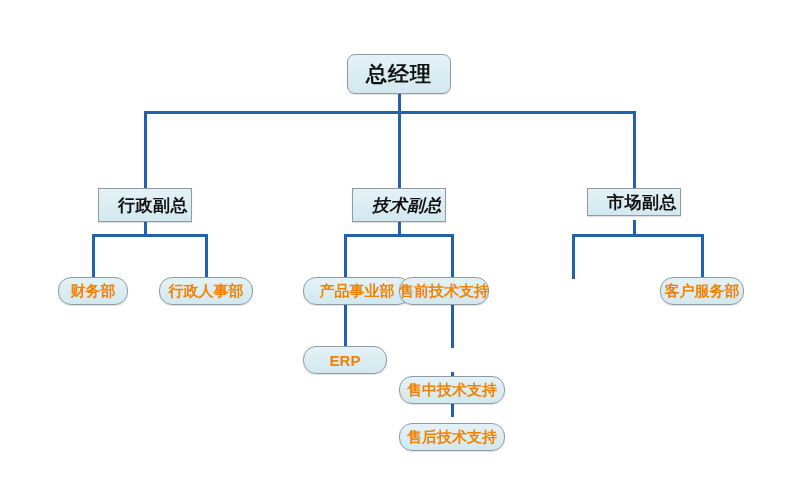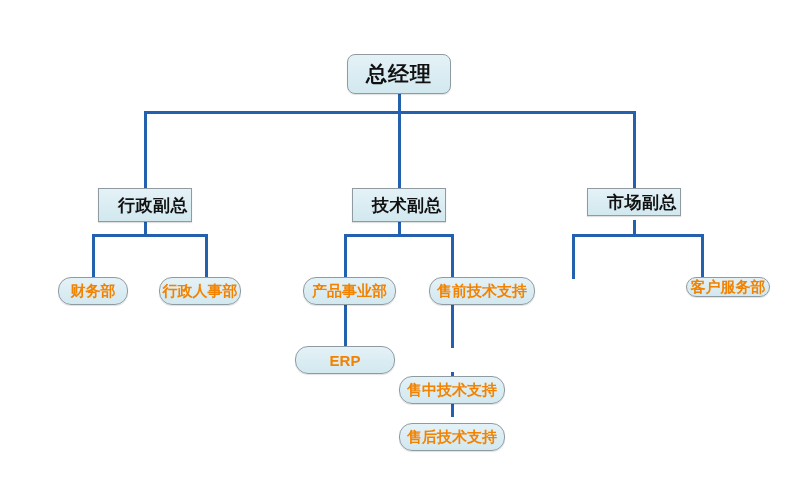--- a/index.html
+++ b/index.html
@@ -78,27 +78,27 @@
   <div class="line v" style="left:572px; top:234px; height:45px;"></div>
   <div class="line v" style="left:701px; top:234px; height:45px;"></div>
 
   <div class="line v" style="left:344px; top:303px; height:45px;"></div>
   <div class="line v" style="left:451px; top:303px; height:45px;"></div>
   <div class="line v" style="left:451px; top:372px; height:45px;"></div>
 
   <div class="node l1" style="left:347px; top:54px;  width:104px; height:40px;">总经理</div>
 
   <div class="node l2" style="left:98px;  top:188px; width:94px;  height:34px;">行政副总</div>
-  <div class="node l2" style="left:352px; top:188px; width:94px;  height:34px;">技术副总</div>
+  <div class="node l2" style="left:352px; top:188px; width:94px;  height:34px;font-style:italic;">技术副总</div>
   <div class="node l2" style="left:587px; top:188px; width:94px;  height:28px;">市场副总</div>
 
   <div class="node dept" style="left:58px;  top:277px; width:70px;  height:28px;">财务部</div>
-  <div class="node dept" style="left:159px; top:277px; width:82px;  height:28px;text-align:center;">行政人事部</div>
-  <div class="node dept" style="left:303px; top:277px; width:93px;  height:28px;">产品事业部</div>
-  <div class="node dept" style="left:399px; top:277px; width:106px; height:28px;margin-left:30px;">售前技术支持</div>
-  <div class="node dept" style="left:686px; top:277px; width:84px; height:20px;">客户服务部</div>
+  <div class="node dept" style="left:159px; top:277px; width:94px;  height:28px;text-align:center;">行政人事部</div>
+  <div class="node dept" style="left:303px; top:277px; width:108px;  height:28px;">产品事业部</div>
+  <div class="node dept" style="left:399px; top:277px; width:90px; height:28px;">售前技术支持</div>
+  <div class="node dept" style="left:660px; top:277px; width:84px; height:28px;">客户服务部</div>
 
-  <div class="node dept" style="left:295px; top:346px; width:100px;  height:28px;text-align:center;">ERP</div>
+  <div class="node dept" style="left:303px; top:346px; width:84px;  height:28px;text-align:center;">ERP</div>
   <div class="node dept" style="left:399px; top:346px; width:106px; height:28px;margin-top:30px;">售中技术支持</div>
 
   <div class="node dept" style="left:399px; top:423px; width:106px; height:28px;">售后技术支持</div>
 
 </div>
 
 </body></html>

